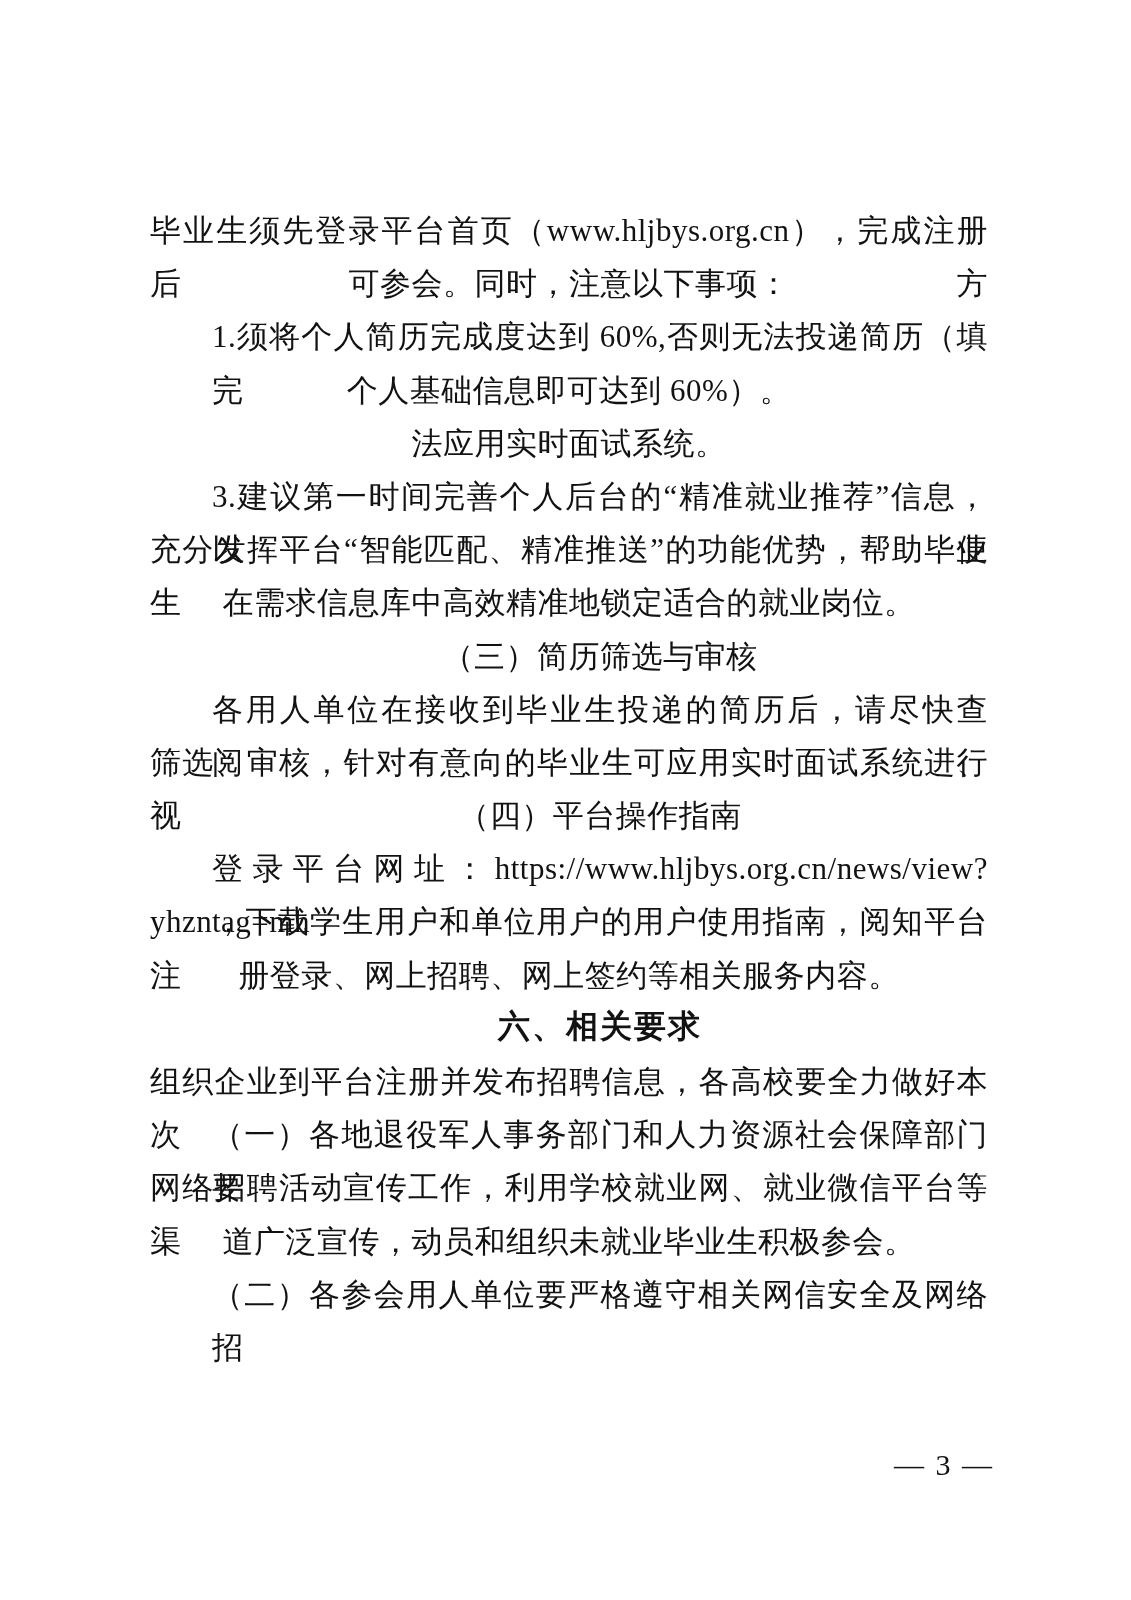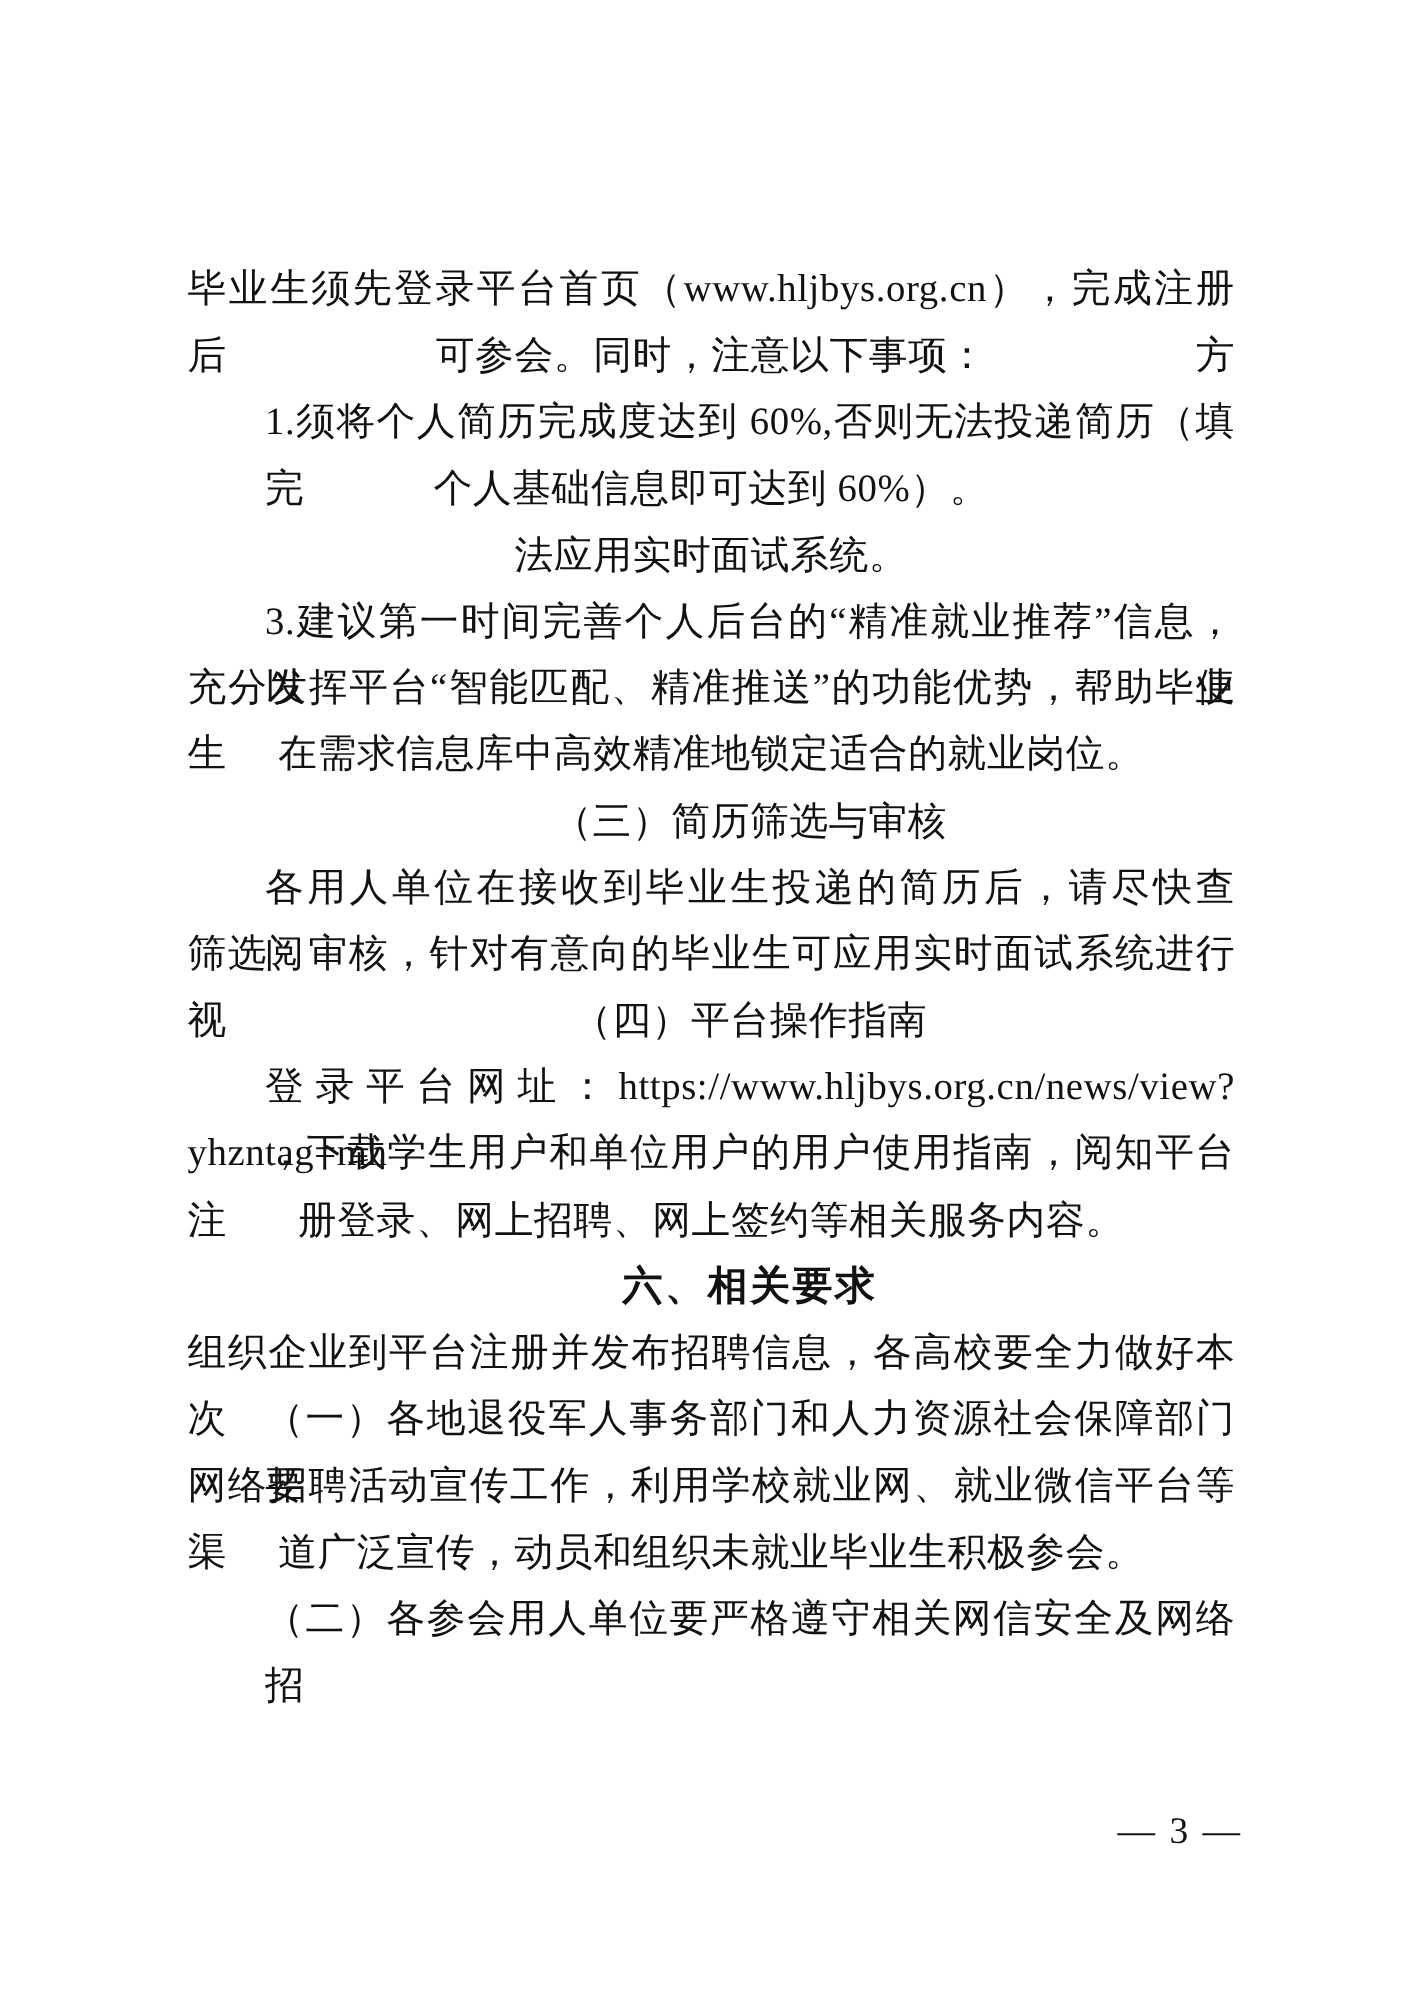--- a/index.html
+++ b/index.html
@@ -33,21 +33,21 @@
   }
   .line.justify {
     text-align: justify;
     text-align-last: justify;
     -moz-text-align-last: justify;
   }
   .line.indent {
     padding-left: 62px;
   }
   .line.bold {
-    font-family: Liberation Sans, sans-serif;
+    font-family: Liberation Mono, monospace;
     font-weight: bold;
     font-size: 32px;
     letter-spacing: 2px;
   }
   .footer {
     position: absolute;
     top: 1448px;
     right: 151px;
     font-size: 30px;
     line-height: 34px;

